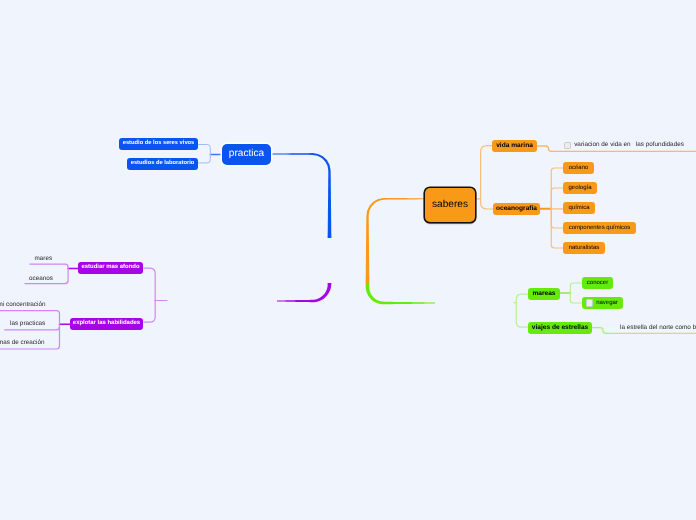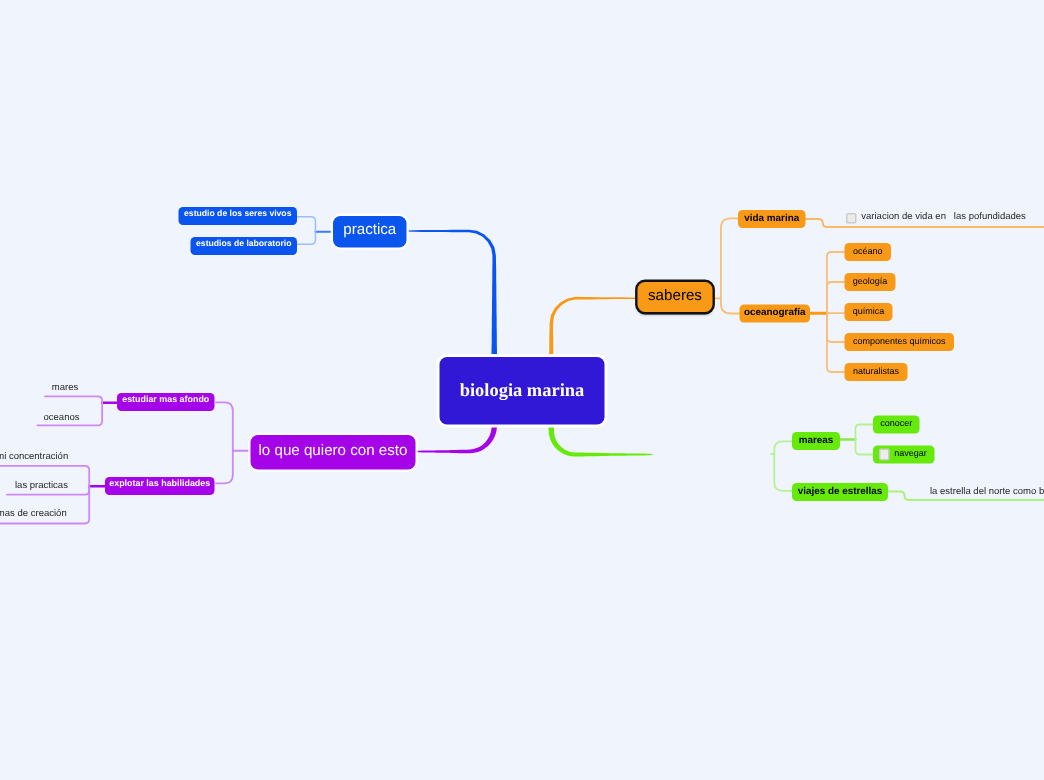--- a/index.html
+++ b/index.html
@@ -14,21 +14,21 @@
 
   
   .root{left:293px;top:238px;width:110px;height:45px;background:#3117d6;
         box-shadow:0 0 0 2px #ffffff;border-radius:5px;color:#fff;
         font-family:"Liberation Serif",serif;font-weight:bold;font-size:12.3px;}
 
   
   .l1{border-radius:5px;font-size:10.1px;}
   .n-practica{left:222px;top:144px;width:49px;height:21px;background:#0b55ef;
                color:#fff;box-shadow:0 0 0 1.5px #fff;}
-  .n-saberes{left:425px;top:188px;width:50px;height:20px;background:#f89a17;
+  .n-saberes{left:425px;top:188px;width:50px;height:34px;background:#f89a17;
               color:#000;box-shadow:0 0 0 1.6px #111, 0 1.5px 1.5px rgba(0,0,0,.35);}
   .n-loque{left:167px;top:290px;width:110px;height:23px;background:#a504e8;
               color:#fff;box-shadow:0 0 0 1.5px #fff;}
   .n-carac{left:435px;top:292px;width:79px;height:22px;background:#66ea0b;
               color:#000;box-shadow:0 0 0 1.6px #111, 0 1.5px 1.5px rgba(0,0,0,.35);}
 
   
   .chip{border-radius:3px;font-size:5.7px;height:12px;font-weight:bold;}
   .cb{background:#0b55ef;color:#fff;font-size:5.75px;}
   .co{background:#f89a17;color:#000;font-size:6.6px;}
@@ -80,25 +80,23 @@
         <path d="M514,302.6L516.2,302.6" stroke="#b4f291" stroke-width="1.2" opacity="1"></path>
         <path d="M516.2,302.6L516.2,299.7Q516.2,294.2 521.7,294.2L528,294.2" stroke="#b4f291" stroke-width="1.2" opacity="1"></path>
         <path d="M516.2,302.6L516.2,321.7Q516.2,327.2 521.7,327.2L528,327.2" stroke="#b4f291" stroke-width="1.2" opacity="1"></path>
         <path d="M560,293L570.3,293" stroke="#8de64a" stroke-width="1.6" opacity="1"></path>
         <path d="M570.3,293L570.3,286Q570.3,283 573.3,283L582,283" stroke="#b4f291" stroke-width="1.2" opacity="1"></path>
         <path d="M570.3,293L570.3,300Q570.3,303 573.3,303L582,303" stroke="#b4f291" stroke-width="1.2" opacity="1"></path>
         <path d="M592,327.7L600,327.7Q603,327.7 603,330.5Q603,333.3 606,333.3L696,333.3" stroke="#aaf07a" stroke-width="1.3"></path>
       </g>
  </svg>
 
- <div class="node root">biologia marina</div>
 
  <div class="node l1 n-practica">practica</div>
  <div class="node l1 n-saberes">saberes</div>
- <div class="node l1 n-loque">lo que quiero con esto</div>
 
  <div class="node chip cb" style="left:119px;top:138px;width:79px;">estudio de los seres vivos</div>
  <div class="node chip cb" style="left:127px;top:158px;width:71px;">estudios de laboratorio</div>
 
  <div class="node chip co" style="left:492px;top:140px;width:45px;">vida marina</div>
  <div class="node chip co" style="left:493px;top:203px;width:47px;">oceanografía</div>
 
  <div class="node chip co reg" style="left:563px;top:162px;width:31px;">océano</div>
  <div class="node chip co reg" style="left:563px;top:182px;width:34px;">geología</div>
  <div class="node chip co reg" style="left:563px;top:202px;width:32px;">química</div>

